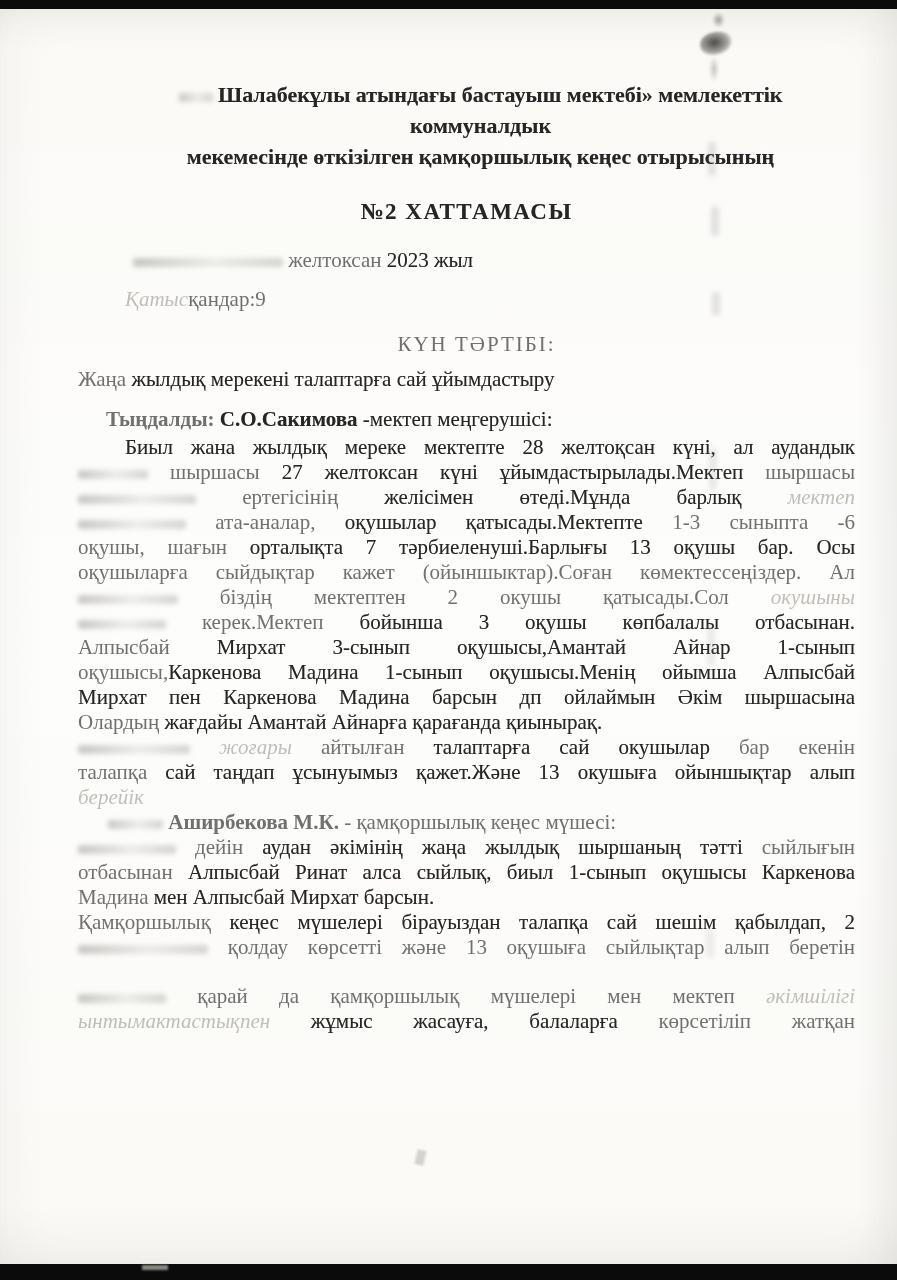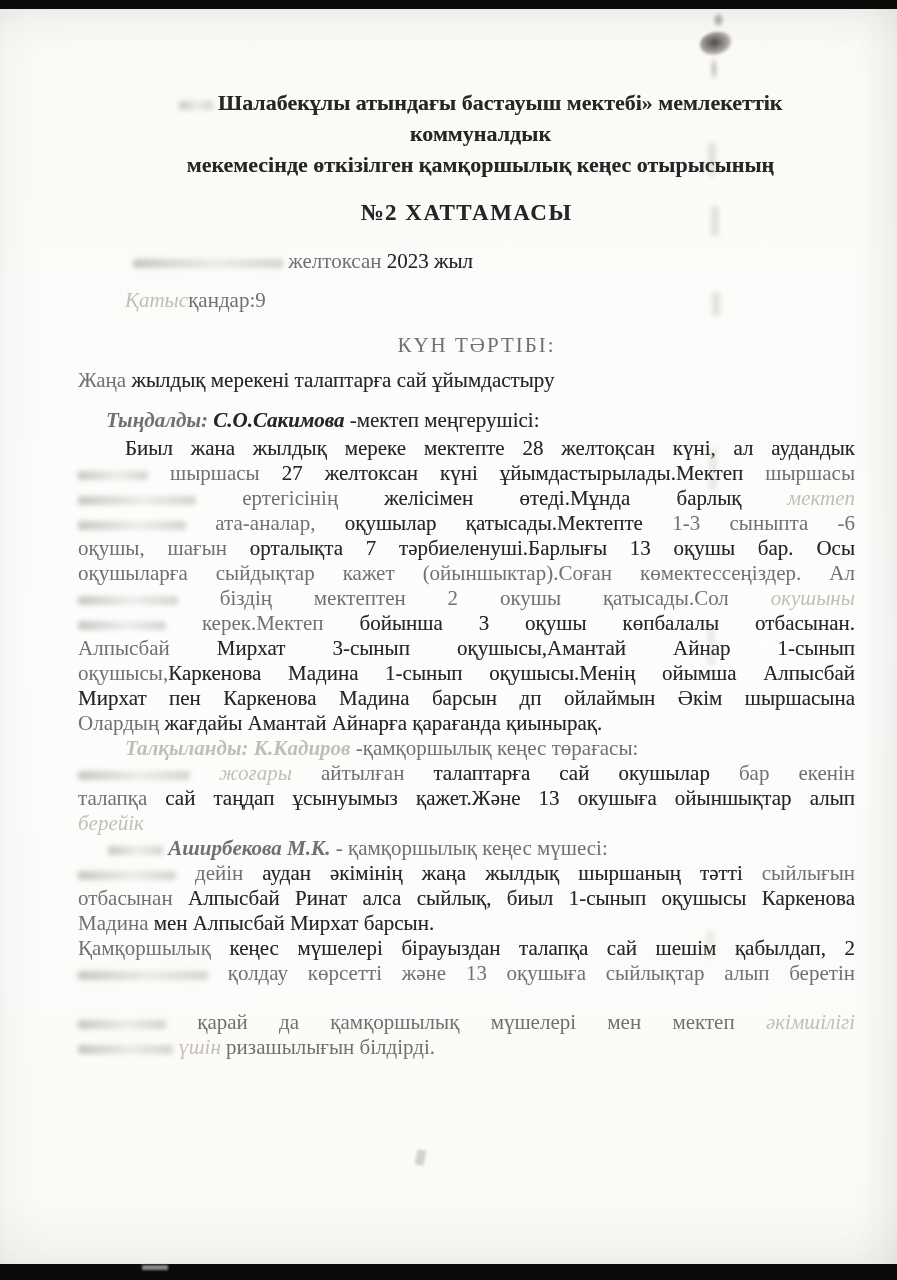--- a/index.html
+++ b/index.html
@@ -14,34 +14,34 @@
   }
   .scan::before{
     content:""; position:absolute; inset:0; pointer-events:none;
     box-shadow:inset 0 0 55px rgba(60,55,45,.06), inset -14px 0 30px rgba(60,55,45,.05);
   }
   .bar{position:absolute; left:0; right:0; background:var(--bar);}
   .bar.top{top:0; height:9px;}
   .bar.bottom{bottom:0; height:16px;}
   .bar-notch{position:absolute; bottom:10px; left:142px; width:26px; height:5px; background:#8a8a86; filter:blur(1px);}
   .content{
-    position:absolute; top:17px; left:0; right:0;
+    position:absolute; top:9px; left:0; right:0;
     padding:0 42px 0 78px;
     color:var(--ink); font-size:21px;
   }
   .block{line-height:25px;}
   .block.bold{font-weight:bold;}
   .align-center{text-align:center;}
   .line{white-space:normal;}
   .line.just{text-align:justify; text-align-last:justify;}
   .seg{text-shadow:0 0 .4px rgba(20,20,20,.35);}
   .seg.f1{color:var(--mid); text-shadow:none; filter:blur(.2px);text-align:center;}
   .seg.f2{color:var(--ghost); text-shadow:none; filter:blur(.55px);font-style:italic;}
   .seg.b{font-weight:bold;}
-  .seg.i{font-style:italic;}
+  .seg.i{}
   .smudge{
     display:inline-block; height:9px; border-radius:3px; vertical-align:baseline;
     background:linear-gradient(90deg, rgba(120,118,112,.40), rgba(150,147,140,.14) 55%, rgba(122,120,114,.30));
     filter:blur(2.4px);
   }
   .artifact{position:absolute; pointer-events:none;}
   .ink-blob{
     left:700px; top:32px; width:32px; height:23px; border-radius:50% 40% 55% 45%;
     background:radial-gradient(ellipse at 45% 45%, rgba(45,42,40,.85), rgba(70,66,62,.45) 55%, rgba(120,115,110,0) 78%);
     filter:blur(1px); transform:rotate(-8deg);
@@ -63,21 +63,21 @@
 <body>
 
 <div class="scan">
   <div class="bar top"></div>
 
   <div class="content">
       <div class="block align-center bold" style="margin-top: 70px; margin-left: 28px; font-size: 22px; line-height: 31px;">
         <div class="line"><span class="smudge" style="width: 34px;"></span> <span class="seg">Шалабекұлы атындағы бастауыш мектебі» мемлекеттік коммуналдык</span></div>
         <div class="line"><span class="seg">мекемесінде өткізілген қамқоршылық кеңес отырысының</span></div>
       </div>
-      <div class="block align-center bold" style="margin-top: 18px; font-size: 23px; line-height: 30px; letter-spacing: 1.5px;">
+      <div class="block align-center bold" style="margin-top: 25px; font-size: 23px; line-height: 30px; letter-spacing: 1.5px;">
         <div class="line"><span class="seg">№2  ХАТТАМАСЫ</span></div>
       </div>
       <div class="block align-left" style="margin-top: 21px; margin-left: 55px;">
         <div class="line"><span class="smudge" style="width: 150px;"></span> <span class="seg f1"> желтоксан  </span><span class="seg">2023  жыл</span></div>
       </div>
       <div class="block align-left" style="margin-top: 14px; margin-left: 47px;">
         <div class="line"><span class="seg f2">Қатыс</span><span class="seg f1">қандар:9</span></div>
       </div>
       <div class="block align-center" style="margin-top: 20px; margin-left: 20px; letter-spacing: 2px;">
         <div class="line"><span class="seg f1">КҮН ТӘРТІБІ:</span></div>
@@ -95,43 +95,40 @@
         <div class="line just"><span class="smudge" style="width: 108px;"></span> <span class="seg f1">ата-аналар, </span><span class="seg">оқушылар қатысады.Мектепте </span><span class="seg f1">1-3 сыныпта -6</span></div>
         <div class="line just"><span class="seg f1">оқушы, шағын </span><span class="seg">орталықта 7 тәрбиеленуші.Барлығы 13 оқушы бар. Осы</span></div>
         <div class="line just"><span class="seg f1">оқушыларға сыйдықтар кажет (ойыншыктар).Соған көмектессеңіздер. Ал</span></div>
         <div class="line just"><span class="smudge" style="width: 100px;"></span> <span class="seg f1">біздің мектептен 2 окушы қатысады.Сол </span><span class="seg f2">окушыны</span></div>
         <div class="line just"><span class="smudge" style="width: 88px;"></span> <span class="seg f1">керек.Мектеп </span><span class="seg">бойынша 3 оқушы көпбалалы отбасынан.</span></div>
         <div class="line just"><span class="seg f1">Алпысбай </span><span class="seg">Мирхат 3-сынып оқушысы,Амантай Айнар 1-сынып</span></div>
         <div class="line just"><span class="seg f1">оқушысы,</span><span class="seg">Каркенова Мадина 1-сынып оқушысы.Менің ойымша Алпысбай</span></div>
         <div class="line just"><span class="seg">Мирхат пен Каркенова Мадина барсын дп ойлаймын Әкім шыршасына</span></div>
         <div class="line"><span class="seg f1">Олардың </span><span class="seg">жағдайы Амантай Айнарға қарағанда қиынырақ.</span></div>
       </div>
-      <div class="block align-left">
-        <div class="line" style="padding-left: 47px;"><span class="seg f2 b i">Талқыланды: </span><span class="seg f2 b i">К.Кадиров </span><span class="seg f1">-қамқоршылық кеңес төрағасы:</span></div>
-      </div>
       <div class="block align-justify">
         <div class="line just"><span class="smudge" style="width: 112px;"></span> <span class="seg f2">жоғары </span><span class="seg f1">айтылған </span><span class="seg">талаптарға сай окушылар </span><span class="seg f1">бар екенін</span></div>
         <div class="line just"><span class="seg f1">талапқа </span><span class="seg">сай таңдап ұсынуымыз қажет.Және 13 окушыға ойыншықтар алып</span></div>
         <div class="line"><span class="seg f2">берейік</span></div>
       </div>
       <div class="block align-left">
         <div class="line" style="padding-left: 30px;"><span class="smudge" style="width: 55px;"></span> <span class="seg f1 b i">Аширбекова М.К. </span><span class="seg f1">- қамқоршылық кеңес мүшесі:</span></div>
       </div>
       <div class="block align-justify">
         <div class="line just"><span class="smudge" style="width: 98px;"></span> <span class="seg f1">дейін </span><span class="seg">аудан әкімінің жаңа жылдық шыршаның тәтті </span><span class="seg f1">сыйлығын</span></div>
         <div class="line just"><span class="seg f1">отбасынан </span><span class="seg">Алпысбай Ринат алса сыйлық, биыл 1-сынып оқушысы Каркенова</span></div>
         <div class="line"><span class="seg f1">Мадина </span><span class="seg">мен Алпысбай Мирхат барсын.</span></div>
       </div>
       <div class="block align-justify">
         <div class="line just"><span class="seg f1">Қамқоршылық </span><span class="seg">кеңес мүшелері бірауыздан талапқа сай шешім қабылдап, 2</span></div>
         <div class="line just"><span class="smudge" style="width: 130px;"></span> <span class="seg f1">қолдау көрсетті және 13 оқушыға сыйлықтар алып беретін</span></div>
       </div>
       <div class="block align-justify" style="margin-top: 24px;">
         <div class="line just"><span class="smudge" style="width: 88px;"></span> <span class="seg f1">қарай </span><span class="seg f1">да </span><span class="seg f1">қамқоршылық </span><span class="seg f1">мүшелері </span><span class="seg f1">мен </span><span class="seg f1">мектеп </span><span class="seg f2">әкімшілігі</span></div>
-        <div class="line"><span class="smudge" style="width: 95px;"></span> <span class="seg f2">үшін </span><span class="seg f1">ризашылығын білдірді.</span></div>
+        <div class="line just"><span class="seg f2">ынтымактастықпен </span><span class="seg">жұмыс жасауға, балаларға </span><span class="seg f1">көрсетіліп жатқан</span></div>
       </div>
     </div>
 
   <div class="artifact ink-blob"></div>
   <div class="artifact ink-speck1"></div>
   <div class="artifact ink-speck2"></div>
   <div class="artifact fold a"></div>
   <div class="artifact fold b"></div>
   <div class="artifact fold c"></div>
   <div class="artifact fold d"></div>

